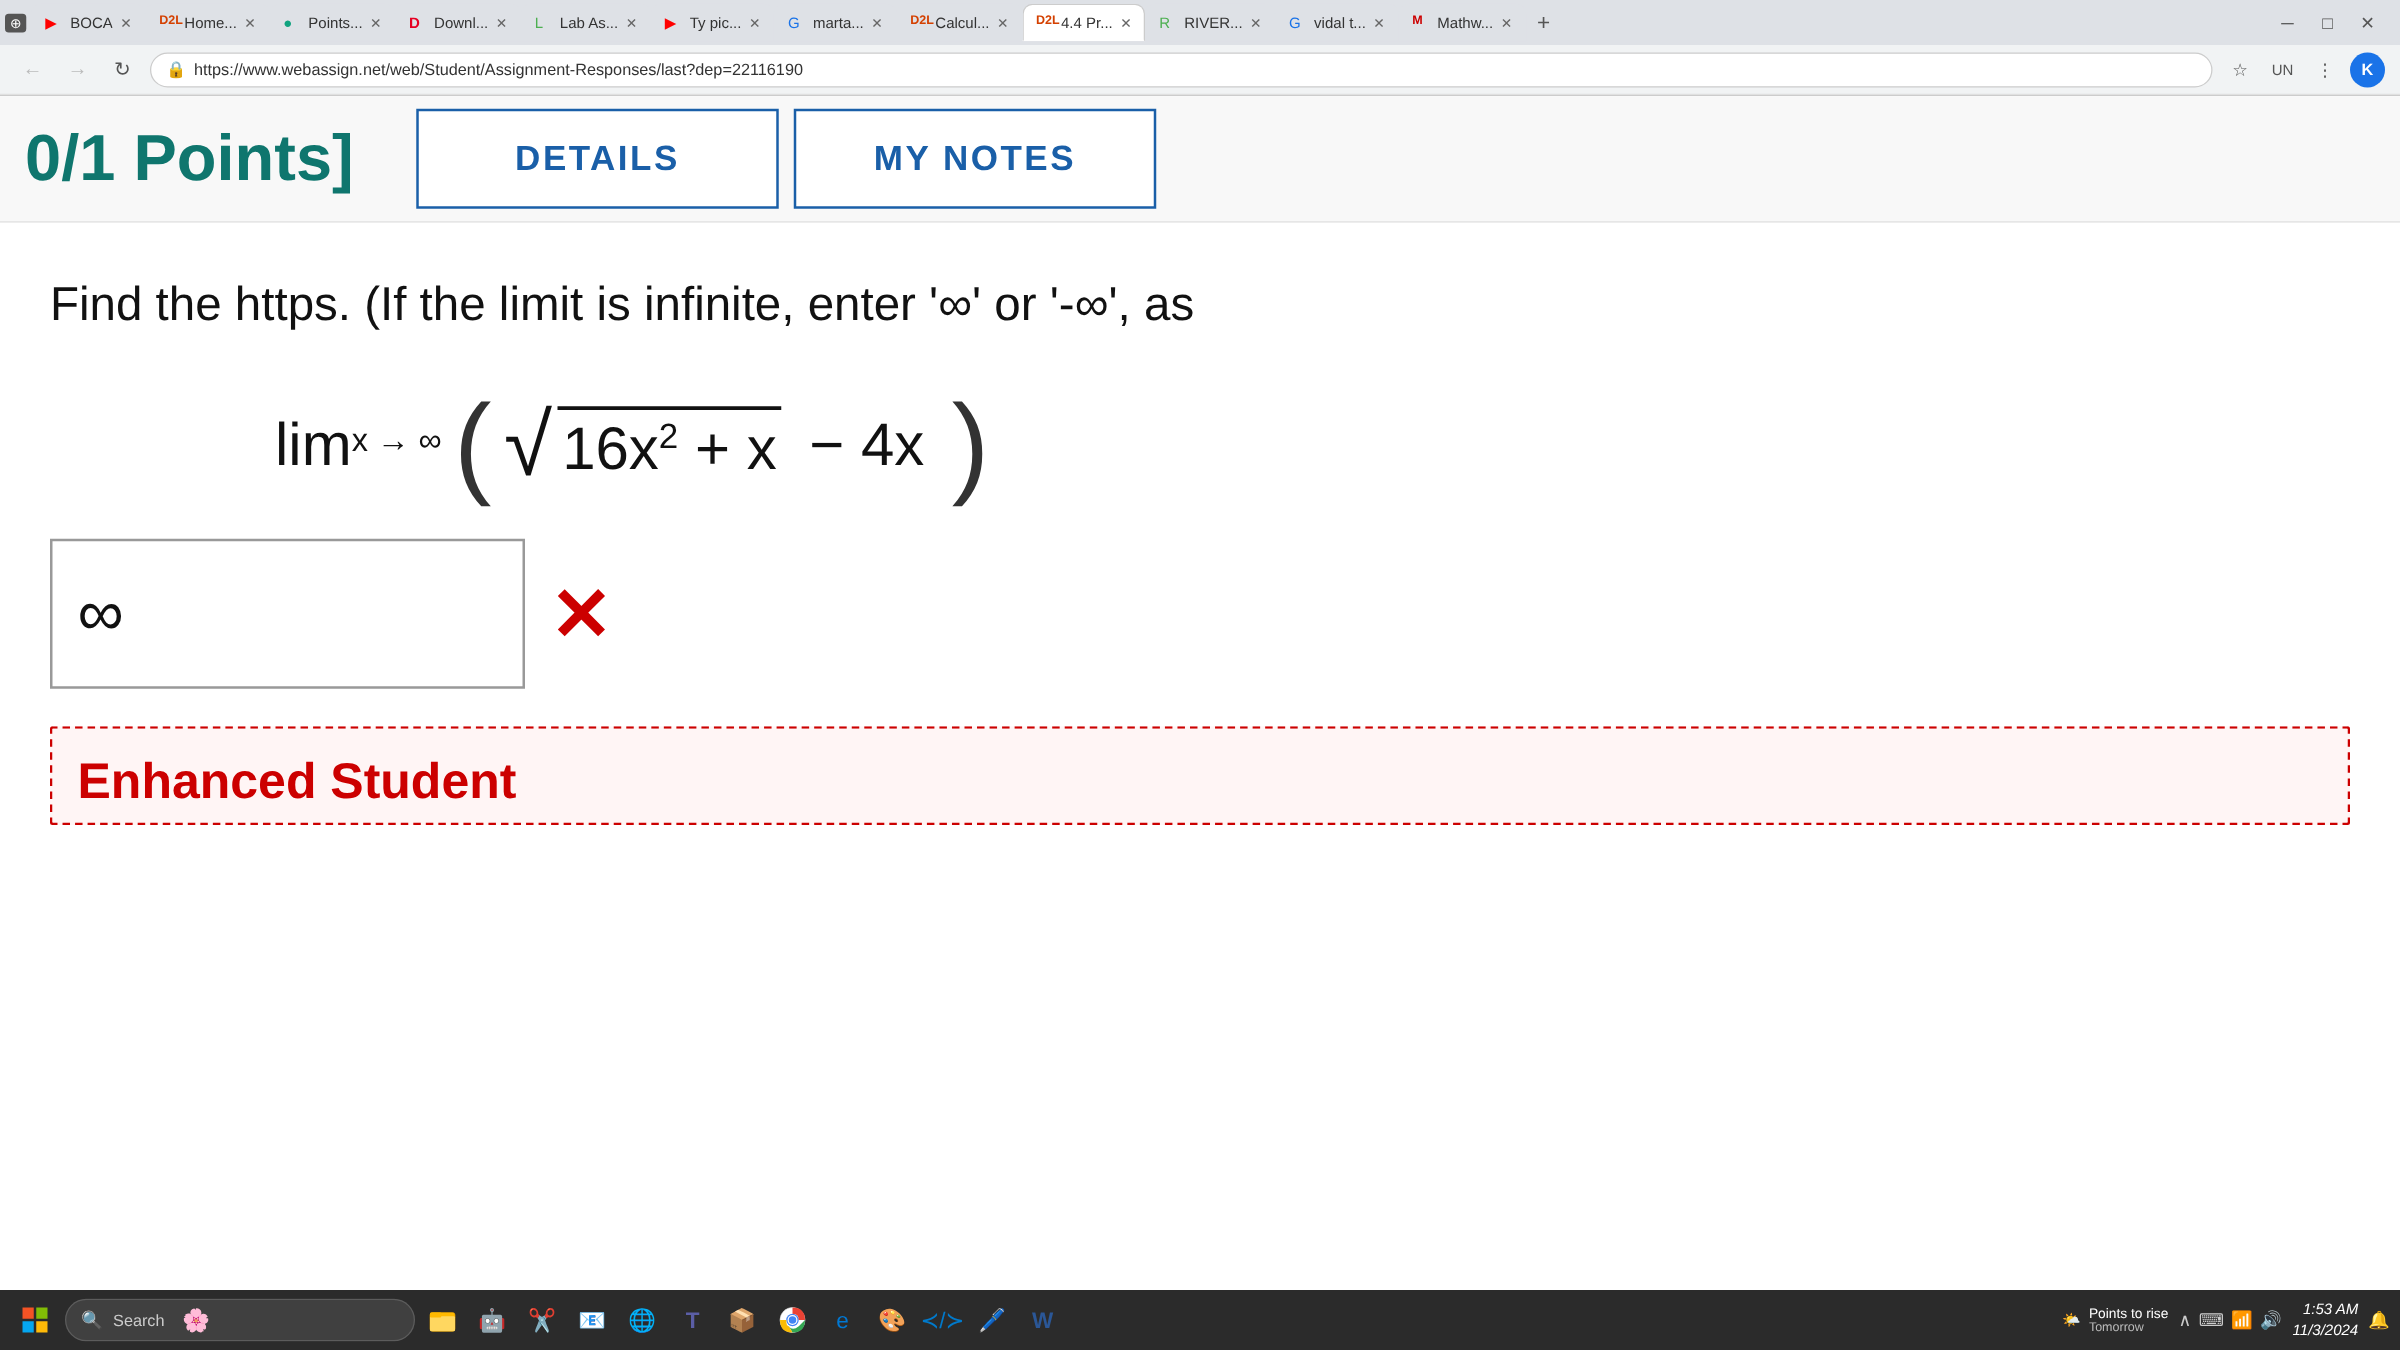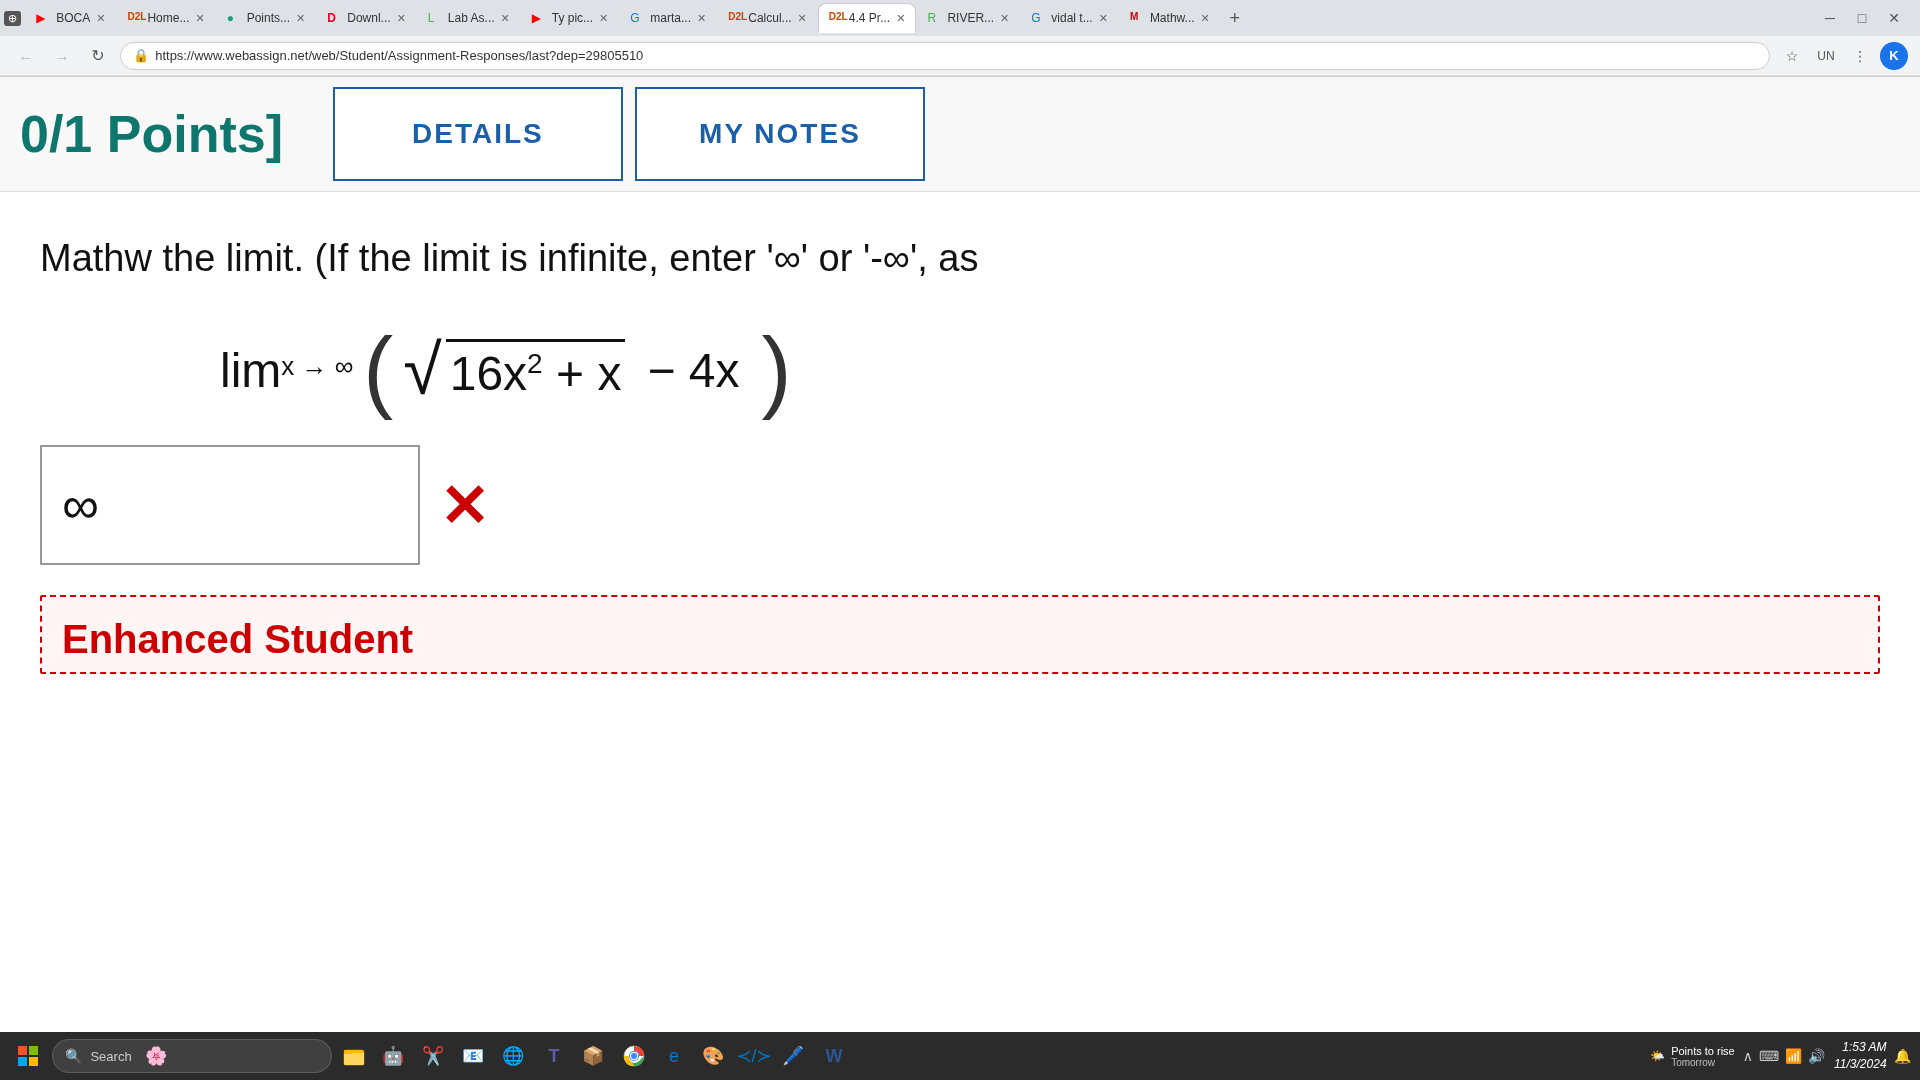--- a/index.html
+++ b/index.html
@@ -171,21 +171,21 @@
     }
 
     .action-buttons {
       display: flex;
       gap: 12px;
       margin-left: 30px;
     }
 
     .action-btn {
       width: 290px;
-      height: 94px;
+      height: 80px;
       border: 2px solid #1a5fa8;
       background: #fff;
       color: #1a5fa8;
       font-size: 28px;
       font-weight: bold;
       letter-spacing: 2px;
       cursor: pointer;
       display: flex;
       align-items: center;
       justify-content: center;
@@ -504,21 +504,21 @@
       <div style="width:28px;height:28px;display:flex;align-items:center;justify-content:center;cursor:pointer;font-size:14px;color:#555;">✕</div>
     </div>
   </div>
 
   <div class="address-bar">
     <div class="nav-btn disabled">←</div>
     <div class="nav-btn disabled">→</div>
     <div class="nav-btn">↻</div>
     <div class="url-bar">
       <span style="color:#555;margin-right:6px;">🔒</span>
-      <span style="font-size:13px;color:#333;">https://www.webassign.net/web/Student/Assignment-Responses/last?dep=29805510</span>
+      <span style="font-size:13px;color:#333;">https://www.webassign.net/web/Student/Assignment-Responses/last?dep=22116190</span>
     </div>
     <div class="browser-actions">
       <div class="browser-action-btn">☆</div>
       <div class="browser-action-btn" style="font-size:12px;">UN</div>
       <div class="browser-action-btn">⋮</div>
       <div class="profile-btn">K</div>
     </div>
   </div>
 </div>
 
@@ -526,21 +526,21 @@
 
   <div class="top-section">
     <div class="points-label">0/1 Points]</div>
     <div class="action-buttons">
       <button class="action-btn">DETAILS</button>
       <button class="action-btn">MY NOTES</button>
     </div>
   </div>
 
   <div class="problem-section">
-    <div class="problem-text">Mathw the limit. (If the limit is infinite, enter '∞' or '-∞', as</div>
+    <div class="problem-text">Find the https. (If the limit is infinite, enter '∞' or '-∞', as</div>
   </div>
 
   <div class="formula-section">
     <div class="math-formula">
       <div class="lim-text">
         <span class="lim-word">lim</span>
         <span class="lim-sub">x → ∞</span>
       </div>
       <span class="big-paren">(</span>
       <div class="sqrt-container">

